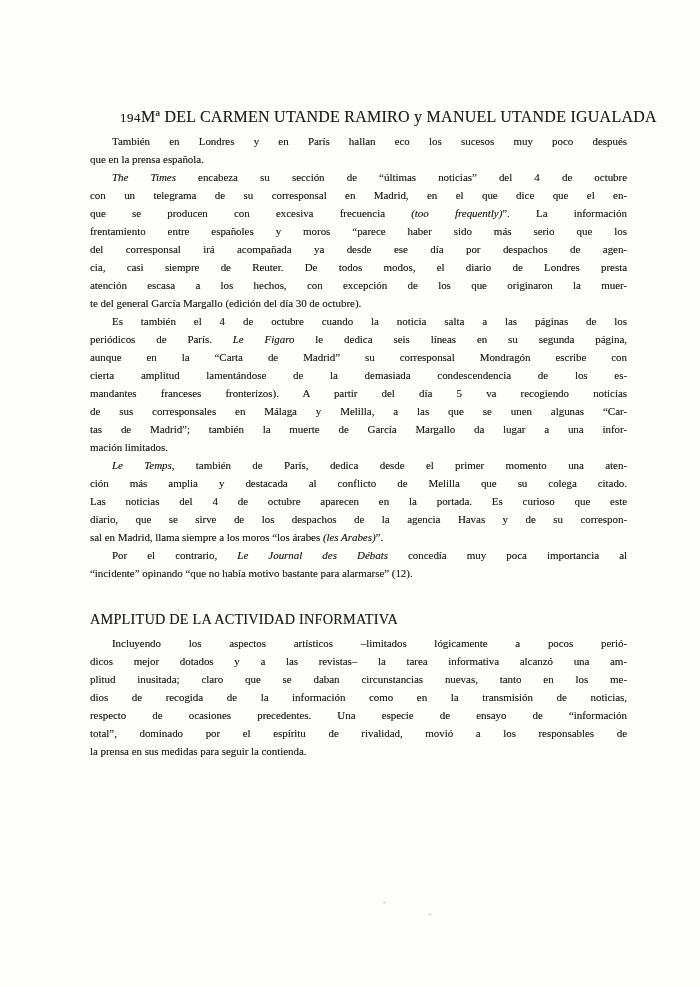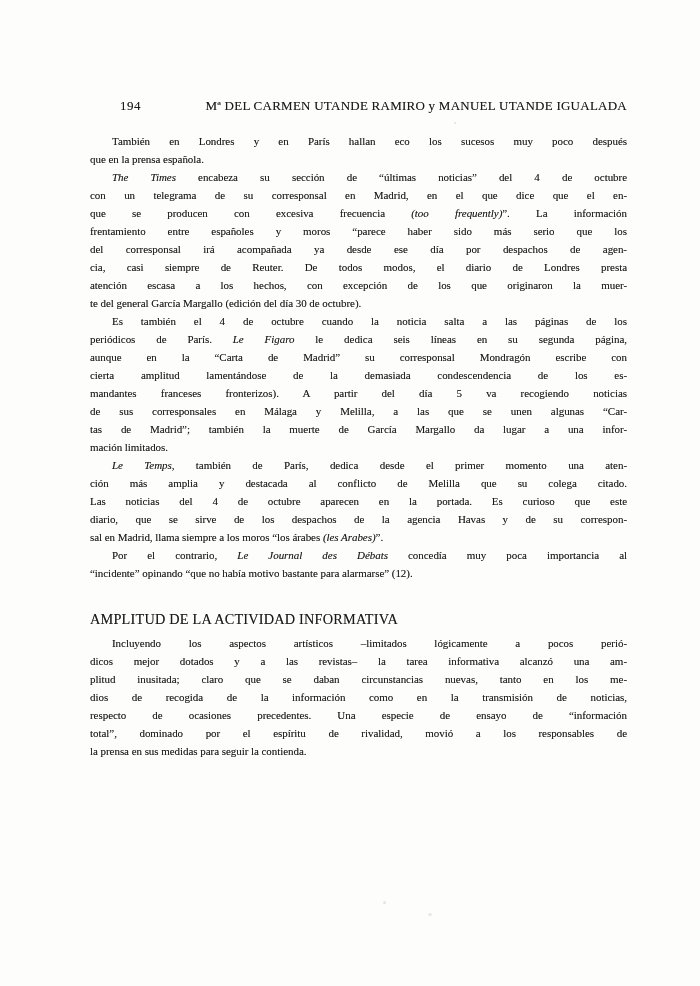--- a/index.html
+++ b/index.html
@@ -13,33 +13,33 @@
     height: 986px;
     background: #fdfdfc;
     font-family: "Liberation Serif", "DejaVu Serif", serif;
     color: #1b1b1b;
     overflow: hidden;
     text-shadow: 0 0 0.3px rgba(30,30,30,0.45);
   }
   .running-header {
     position: absolute;
     left: 90px;
-    top: 98px;
+    top: 108px;
     width: 537px;
     display: flex;
     justify-content: space-between;
     align-items: baseline;
   }
   .pagenum {
     font-size: 13px;
     padding-left: 30px;
     letter-spacing: 0.5px;
   }
   .runtitle {
-    font-size: 13px;
+    font-size: 16px;
     letter-spacing: 0.25px;
     white-space: nowrap;
   }
   .bodyblock {
     position: absolute;
     left: 90px;
     top: 132px;
     width: 537px;
   }
   .para { margin: 0; }

